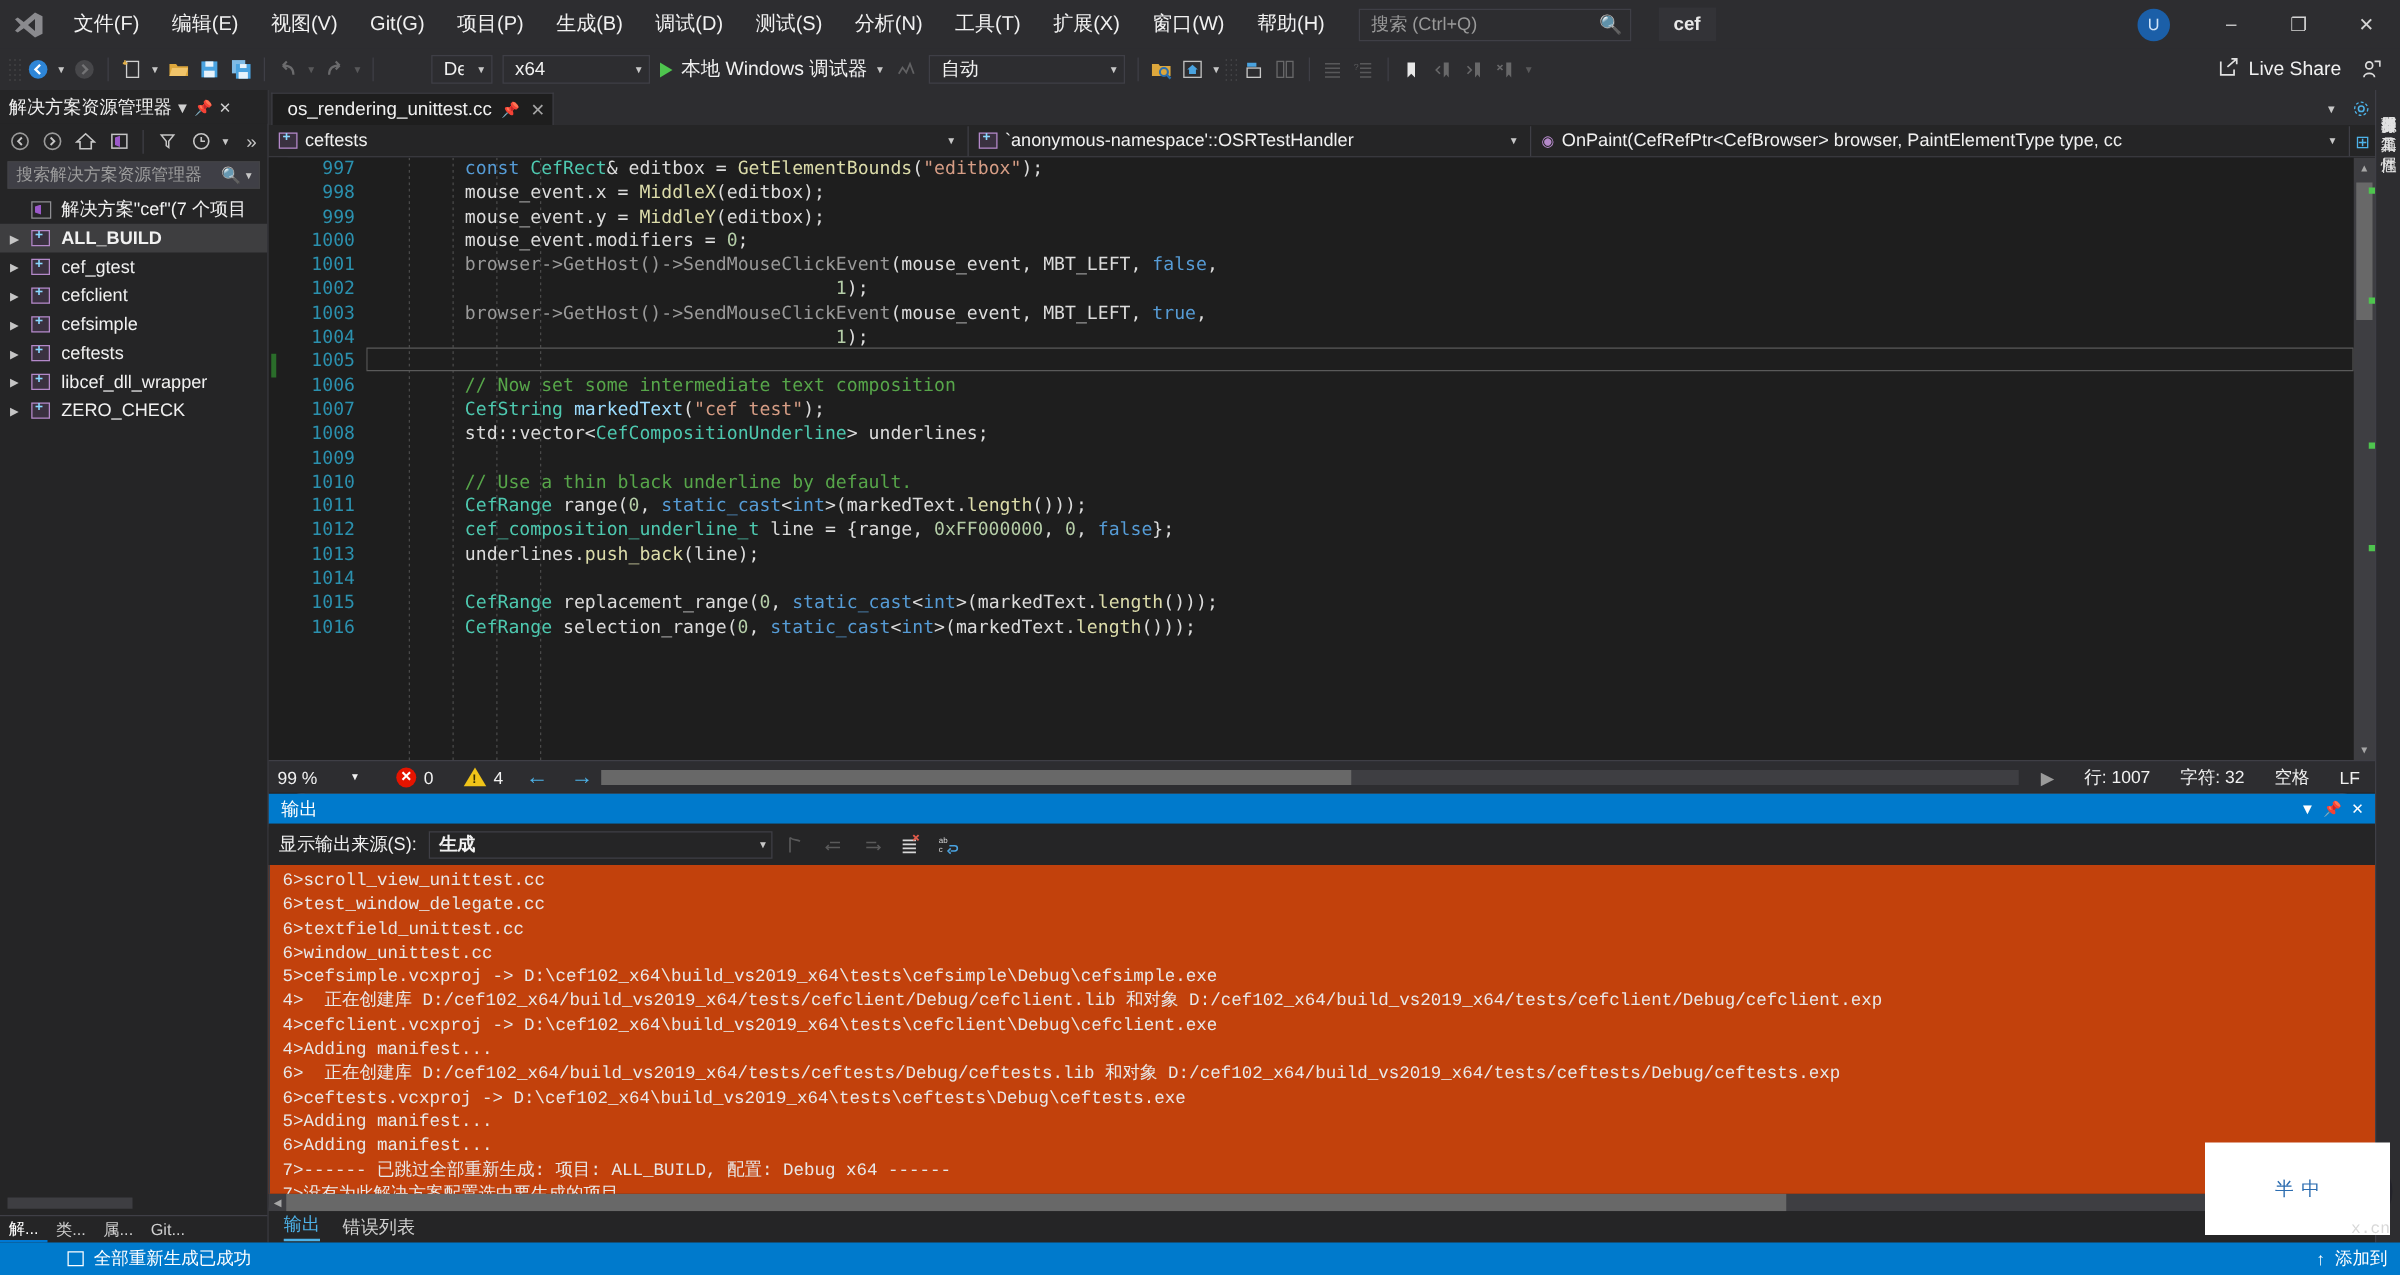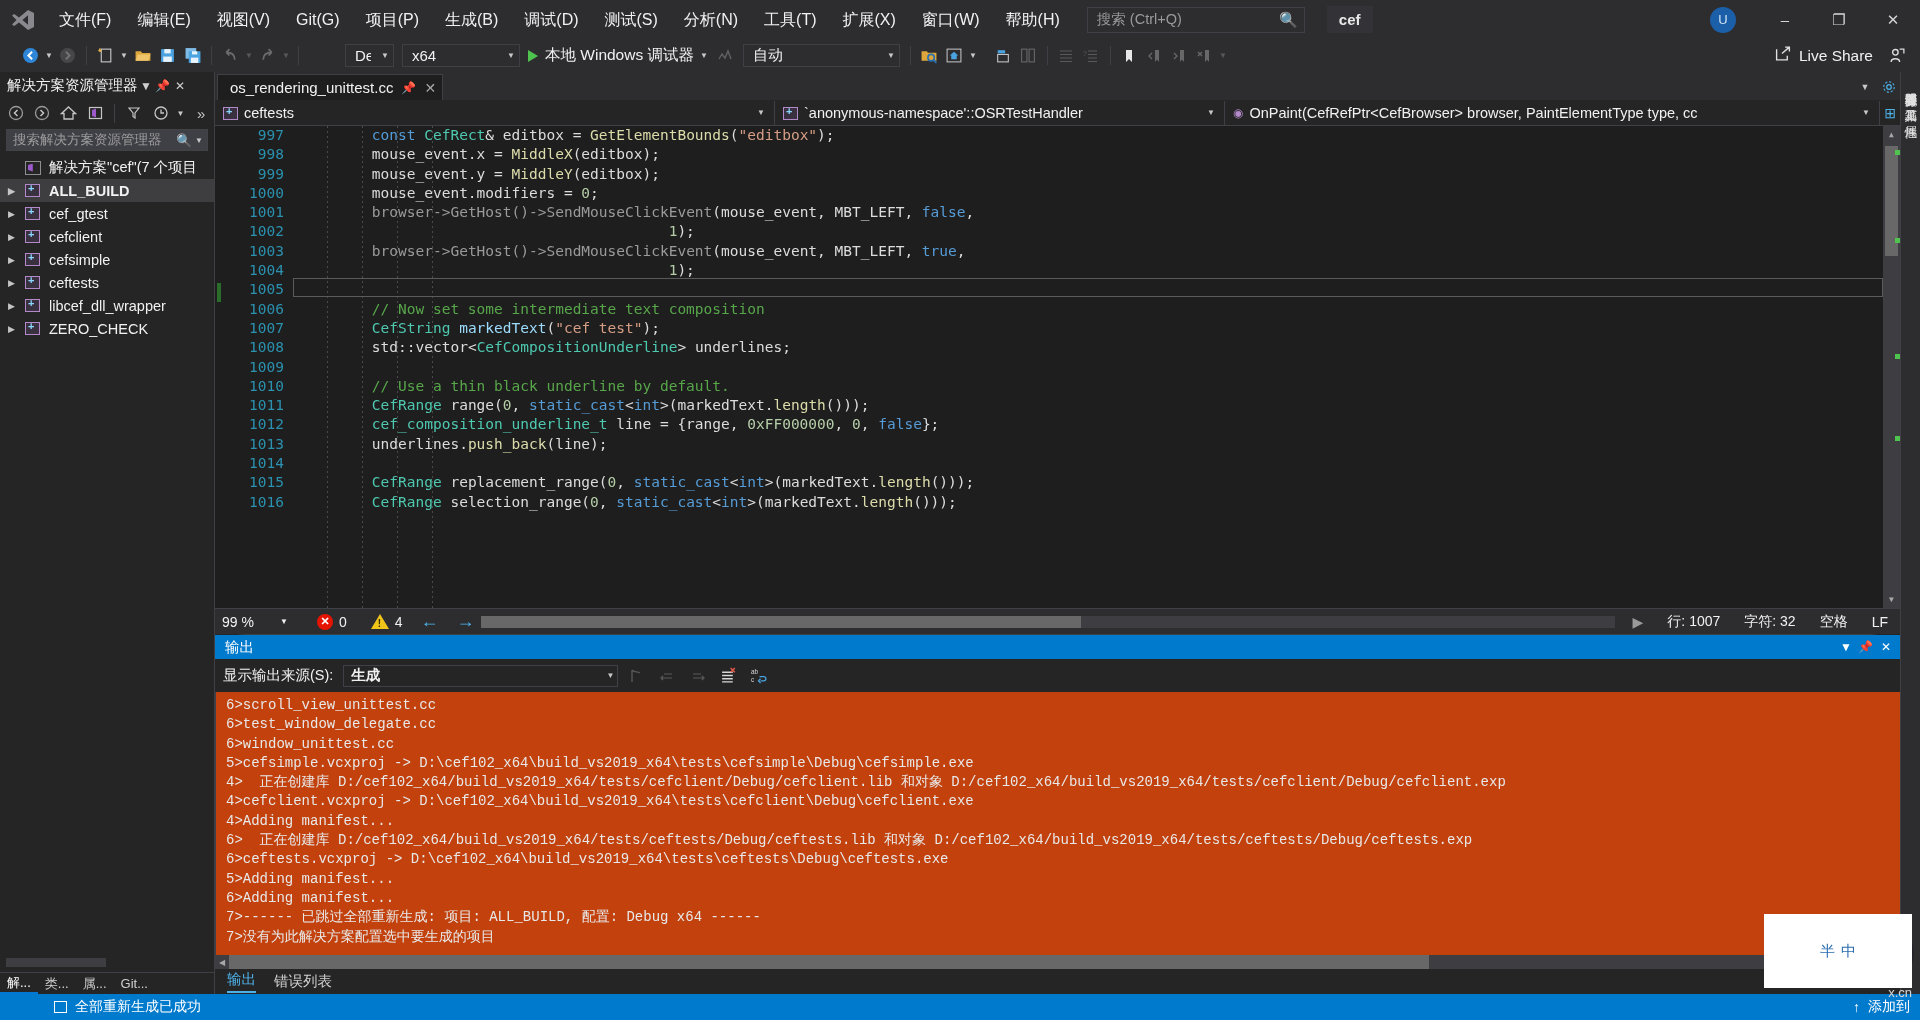--- a/index.html
+++ b/index.html
@@ -207,22 +207,22 @@
   .statusbar .sbl{ display:flex; align-items:center; gap:8px; flex:1;padding-left:44px;}
   .statusbar .sbr{ display:flex; align-items:center; gap:8px;}
   .sq{ width:13px; height:12px; border:1.6px solid #fff; }
 
   
   .wm{ position:absolute; right:8px; bottom:32px; width:148px; height:74px;
        background:#fff; display:flex; align-items:center; justify-content:center; }
   .wm .k{ color:#2b6cb0; font-size:15px; font-family:"DejaVu Sans", sans-serif;}
   .wmdisk{ position:absolute; right:6px; bottom:36px; width:62px; height:62px; border-radius:50%;
            background:radial-gradient(circle at 40% 40%, #4a4a52 0 36%, #23232a 37% 100%); }
-  .wmtxt{ position:absolute; right:8px; bottom:20px; color:#d8d8d8; font-size:13px;
-          font-family:Liberation Sans, sans-serif;}
+  .wmtxt{ position:absolute; right:8px; bottom:30px; color:#d8d8d8; font-size:13px;
+          font-family:Liberation Mono, monospace;}
 </style>
 </head>
 <body>
 
 <div class="app">
 
   <div class="titlebar">
     <div class="vslogo">
       <svg width="24" height="24" viewBox="0 0 24 24">
         <path d="M17 2 L23 5 L23 19 L17 22 L8 14.5 L3.2 18 L1 16.6 L5.5 12 L1 7.4 L3.2 6 L8 9.5 Z M17 7.2 L11.4 12 L17 16.8 Z" fill="#8a8a8e"></path>
@@ -720,20 +720,21 @@
                 <text x="0" y="7" font-size="6" fill="#d8d8d8">ab</text>
                 <text x="0" y="14" font-size="6" fill="#d8d8d8">c</text>
                 <path d="M8 9 h4 a2 2 0 0 1 0 4 h-3 M9 11 l-2 2 l2 2" stroke="#4aa3e0" stroke-width="1.2" fill="none"></path>
               </svg>
           </div>
         </div>
 
         <div class="out-body" id="outbody">
             <div class="oln">6&gt;scroll_view_unittest.cc</div>
             <div class="oln">6&gt;test_window_delegate.cc</div>
+            <div class="oln">6&gt;textfield_unittest.cc</div>
             <div class="oln">6&gt;window_unittest.cc</div>
             <div class="oln">5&gt;cefsimple.vcxproj -&gt; D:\cef102_x64\build_vs2019_x64\tests\cefsimple\Debug\cefsimple.exe</div>
             <div class="oln">4&gt;  正在创建库 D:/cef102_x64/build_vs2019_x64/tests/cefclient/Debug/cefclient.lib 和对象 D:/cef102_x64/build_vs2019_x64/tests/cefclient/Debug/cefclient.exp</div>
             <div class="oln">4&gt;cefclient.vcxproj -&gt; D:\cef102_x64\build_vs2019_x64\tests\cefclient\Debug\cefclient.exe</div>
             <div class="oln">4&gt;Adding manifest...</div>
             <div class="oln">6&gt;  正在创建库 D:/cef102_x64/build_vs2019_x64/tests/ceftests/Debug/ceftests.lib 和对象 D:/cef102_x64/build_vs2019_x64/tests/ceftests/Debug/ceftests.exp</div>
             <div class="oln">6&gt;ceftests.vcxproj -&gt; D:\cef102_x64\build_vs2019_x64\tests\ceftests\Debug\ceftests.exe</div>
             <div class="oln">5&gt;Adding manifest...</div>
             <div class="oln">6&gt;Adding manifest...</div>
             <div class="oln">7&gt;------ 已跳过全部重新生成: 项目: ALL_BUILD, 配置: Debug x64 ------</div>

